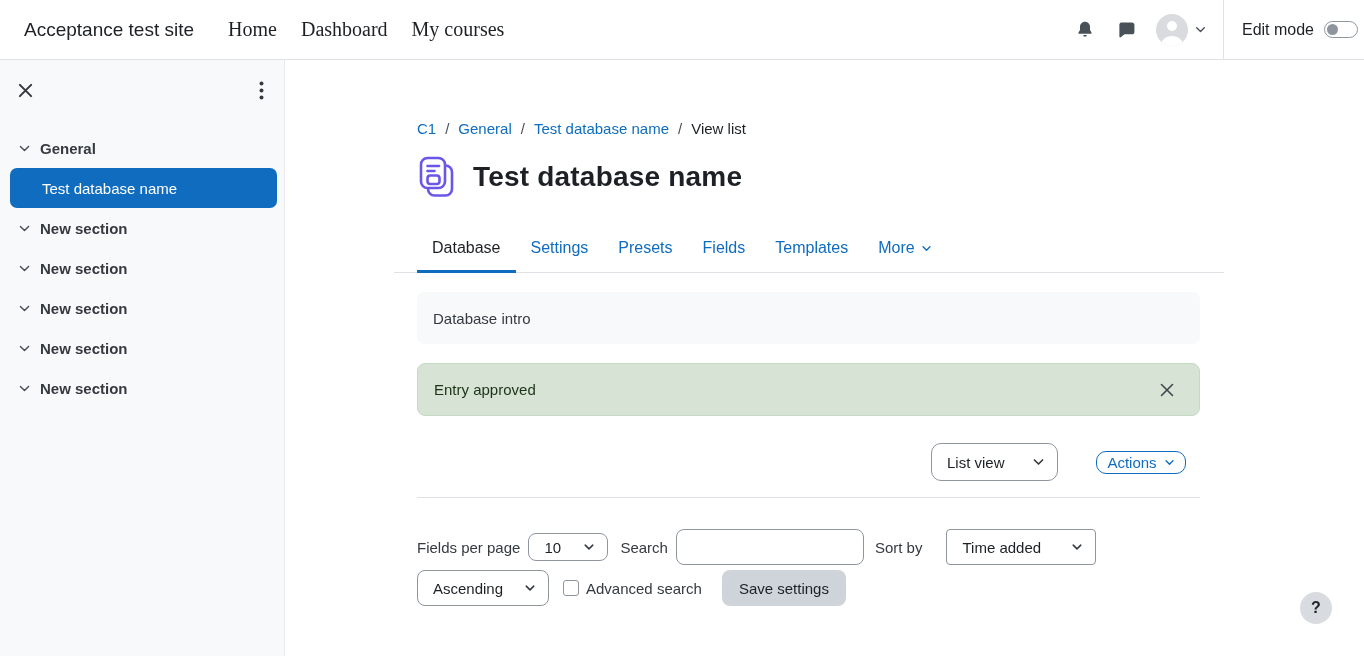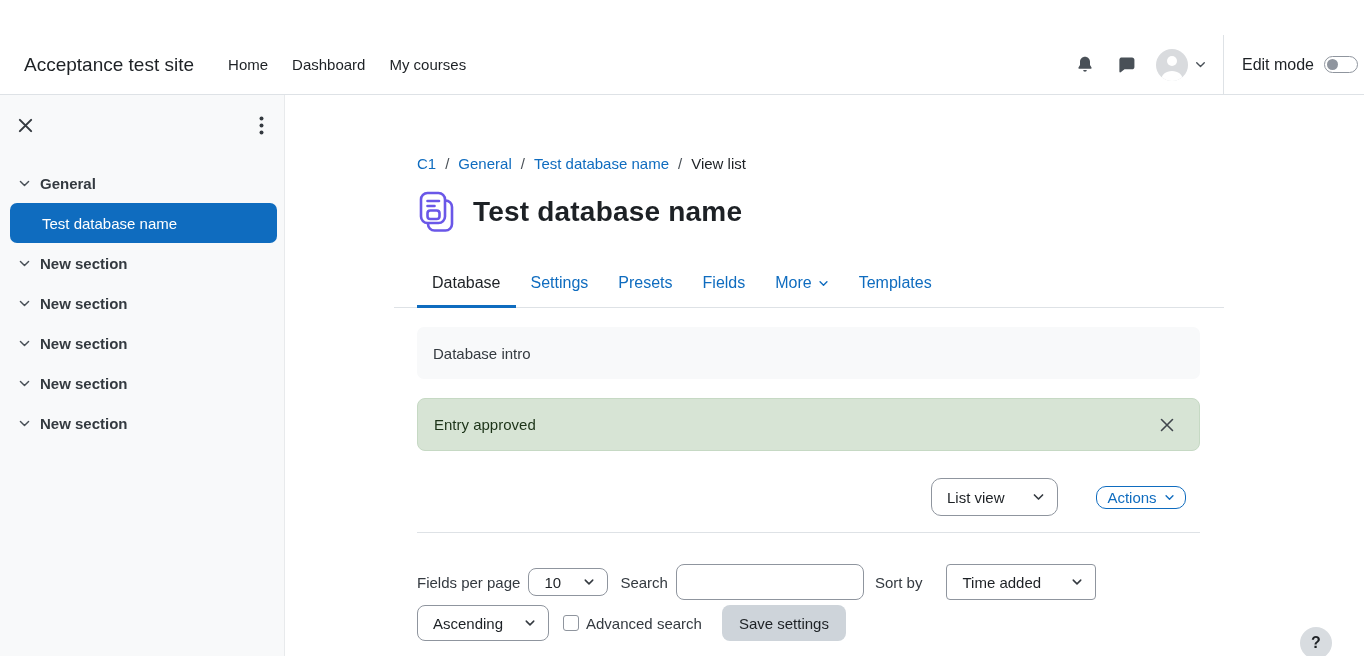--- a/index.html
+++ b/index.html
@@ -1,24 +1,24 @@
 <!DOCTYPE html>
 <html><head>
 <meta charset="utf-8">
 <style>
   * { margin:0; padding:0; box-sizing:border-box; }
   html,body { width:1364px; height:656px; overflow:hidden; background:#fff;
     font-family:"Liberation Sans","DejaVu Sans",sans-serif; color:#343a40; }
 
   
   .navbar { height:60px; background:#fff; border-bottom:1px solid #dee2e6;
-    display:flex; align-items:center; padding-left:24px;margin-top:35px; }
+    display:flex; align-items:center; padding-left:24px; }
   .brand { font-size:19px; color:#1d2125; margin-right:34px; cursor:pointer; white-space:nowrap; }
   .nav-links { display:flex; align-items:center; gap:24px; }
-  .nav-link { font-size:15px; color:#1d2125; text-decoration:none; cursor:pointer; }
+  .nav-link { font-size:20px; color:#1d2125; text-decoration:none; cursor:pointer;font-family:Liberation Serif, serif; }
   .nav-right { margin-left:auto; display:flex; align-items:center; padding-right:6px; height:100%; }
   .icon-btn { background:none; border:none; cursor:pointer; display:flex; align-items:center; padding:4px; }
   .icon-bell { margin-right:14px; }
   .icon-chat { margin-right:16px; }
   .avatar-wrap { display:flex; align-items:center; gap:7px; margin-right:17px; cursor:pointer; }
   .avatar { width:32px; height:32px; border-radius:50%; background:#d9dbde; overflow:hidden;
     display:flex; align-items:flex-end; justify-content:center; }
   .nav-divider { width:1px; height:60px; background:#dee2e6; margin-right:18px; }
   .edit-mode-label { font-size:16px; color:#1d2125; margin-right:10px; }
   .toggle { width:34px; height:17px; border:1px solid #8f959e; border-radius:17px;
@@ -237,27 +237,27 @@
         </span>
         <h1 class="page-title">Test database name</h1>
       </div>
 
       <div class="tab-bar">
         <ul class="tabs">
           <li class="tab active">Database</li>
           <li class="tab">Settings</li>
           <li class="tab">Presets</li>
           <li class="tab">Fields</li>
+          <li class="tab">Templates</li>
           <li class="tab">
             <span>More</span>
             <svg width="11" height="11" viewBox="0 0 16 16">
                 <path d="M3 5.5 8 10.5 13 5.5" stroke="#0f6cbf" stroke-width="2" fill="none" stroke-linecap="round" stroke-linejoin="round"></path>
               </svg>
           </li>
-          <li class="tab">Templates</li>
         </ul>
       </div>
 
       <div class="intro-box">Database intro</div>
 
       <div class="alert-success">
         <span>Entry approved</span>
         <button class="alert-close">
           <svg width="16" height="16" viewBox="0 0 16 16">
               <path d="M2.5 2.5l11 11M13.5 2.5l-11 11" stroke="#40464c" stroke-width="1.6" stroke-linecap="round"></path>

